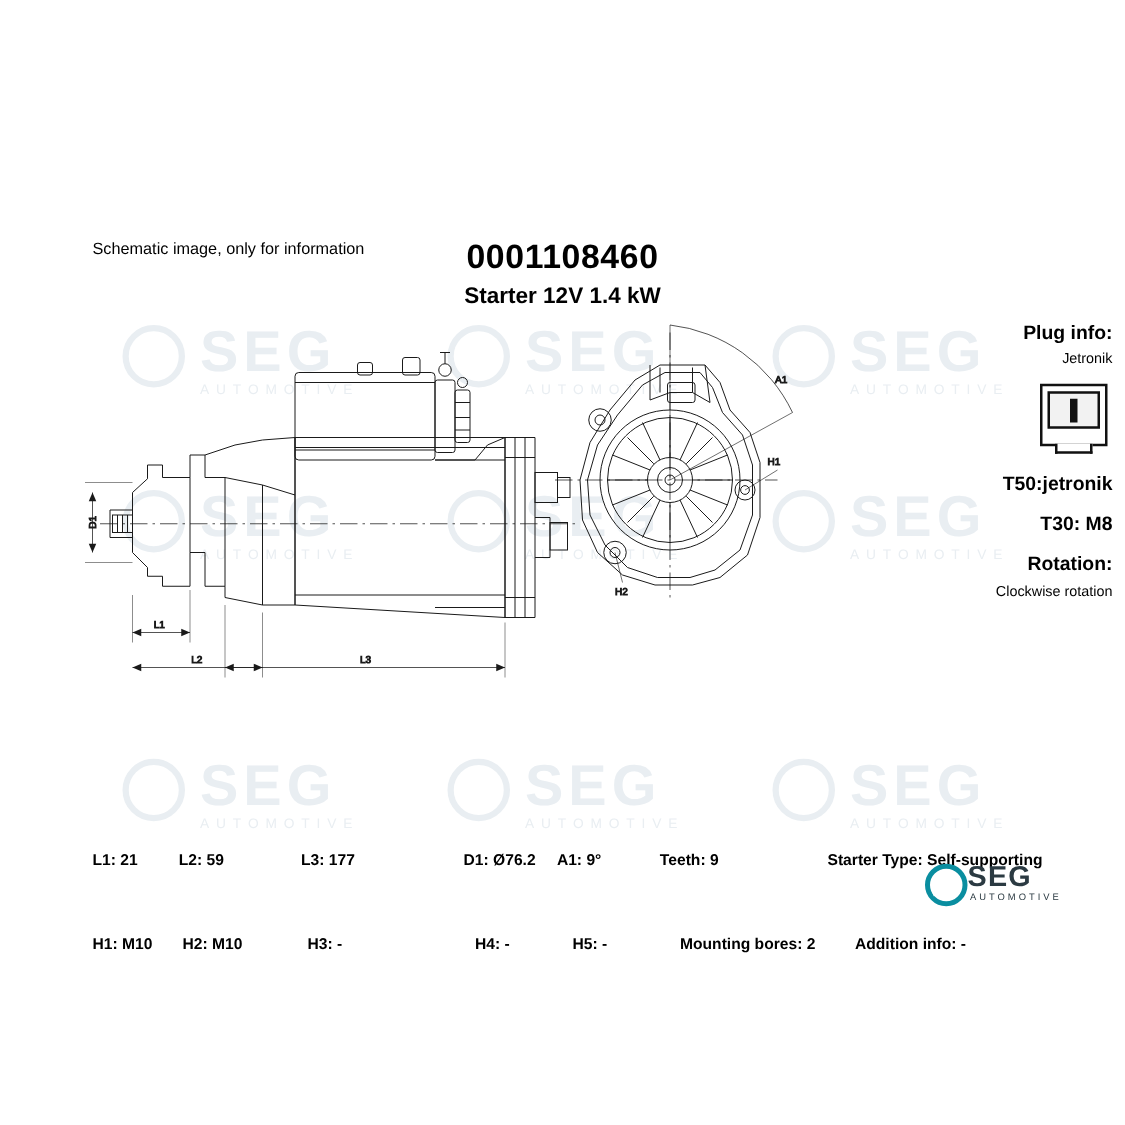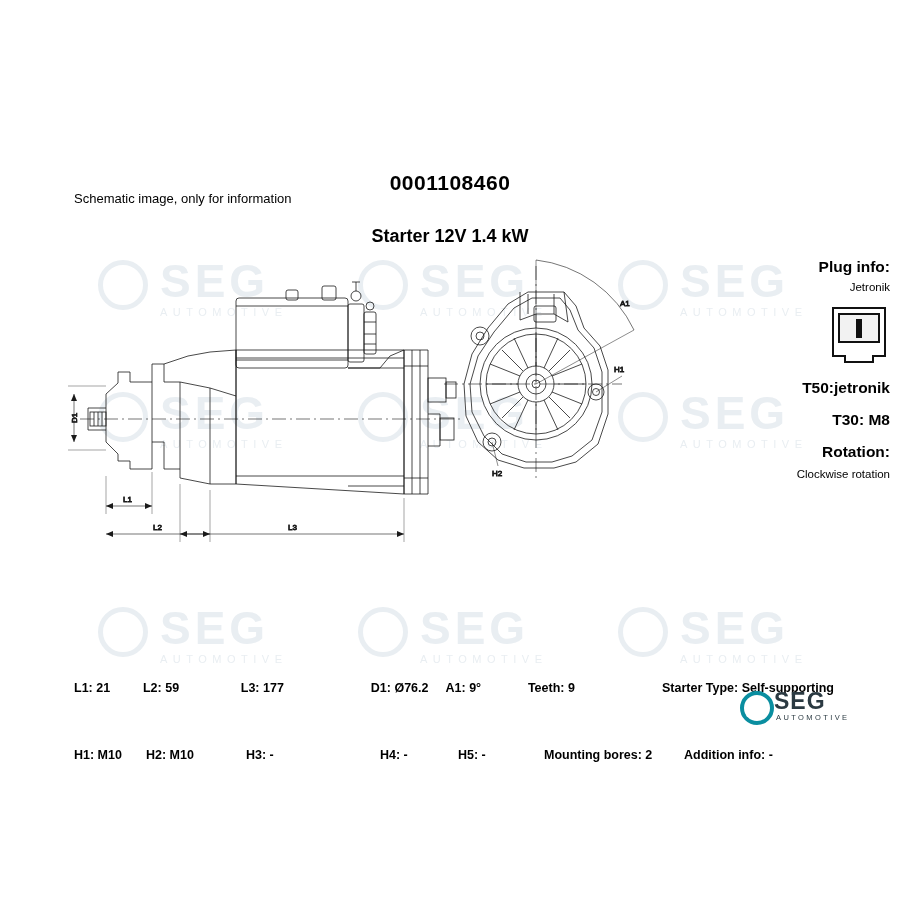--- a/index.html
+++ b/index.html
@@ -55,23 +55,23 @@
   .note-schematic {
     position: absolute;
     left: 74px;
     top: 191px;
     font-size: 13px;
     color: #000;
   }
   .part-number {
     position: absolute;
     left: 0; right: 0;
-    top: 171px;
+    top: 190px;
     text-align: center;
-    font-size: 21px;
+    font-size: 27px;
     font-weight: bold;
     letter-spacing: 0.5px;
   }
   .part-title {
     position: absolute;
     left: 0; right: 0;
     top: 226px;
     text-align: center;
     font-size: 18px;
     font-weight: bold;

